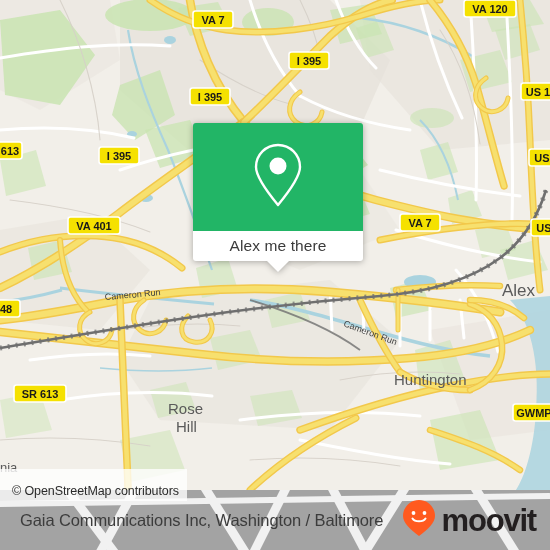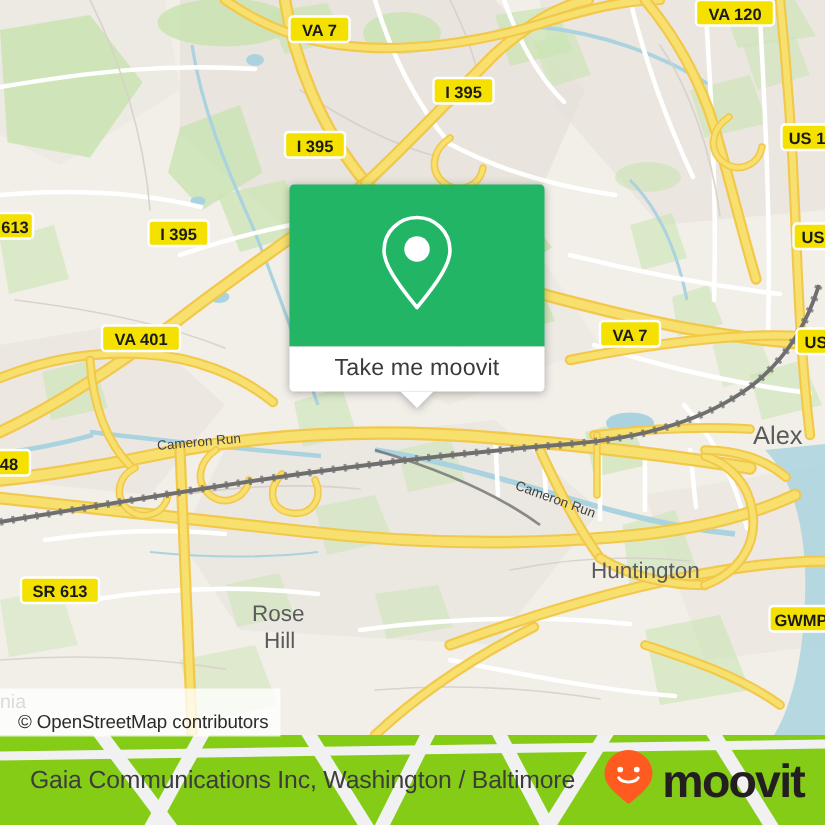--- a/index.html
+++ b/index.html
@@ -27,21 +27,21 @@
     height: 490px;
     background: #f2efe9;
     overflow: hidden;
   }
   #map svg { display: block; }
 
   
   #attribution {
     position: absolute;
     left: 0;
-    top: 459px;
+    top: 469px;
     height: 21px;
     display: flex;
     align-items: center;
     padding: 11px 8px 0 12px;
     background: rgba(255,255,255,0.78);
     font-size: 12.5px;
     color: #2b2b2b;
     letter-spacing: -0.1px;
     white-space: nowrap;
     z-index: 40;
@@ -87,21 +87,21 @@
     border-top: 11px solid #ffffff;
   }
 
   
   #footer {
     position: absolute;
     left: 0;
     top: 490px;
     width: 550px;
     height: 60px;
-    background: #84cc16;
+    background: #a3a3a3;
     overflow: hidden;
   }
   #footer-watermark {
     position: absolute;
     left: 0; top: 0;
     width: 550px; height: 60px;
     opacity: 1;
   }
   #footer-inner {
     position: relative;
@@ -406,21 +406,21 @@
   <div id="callout">
     <div id="callout-head" style="background:#22b566">
       <span>
         <svg width="52" height="66" viewBox="0 0 52 66" aria-hidden="true">
           <path d="M26 3 C13.8 3 4 12.8 4 25 C4 34 12 46 26 63 C40 46 48 34 48 25 C48 12.8 38.2 3 26 3 Z" fill="none" stroke="#ffffff" stroke-width="2.4" stroke-linejoin="round"></path>
           <circle cx="26" cy="24" r="8.5" fill="#ffffff"></circle>
         </svg>
       </span>
     </div>
     <div id="callout-foot">
-      <span id="callout-label">Take me moovit</span>
+      <span id="callout-label">Alex me there</span>
     </div>
     <div id="callout-tail"></div>
   </div>
 
   <div id="footer">
     <svg id="footer-watermark" viewBox="0 0 550 60">
       <g fill="none" stroke="#f1f1f1" stroke-width="9">
         <path d="M60,-10 L120,70"></path>
         <path d="M140,-10 L96,70"></path>
         <path d="M200,-10 L250,70"></path>

